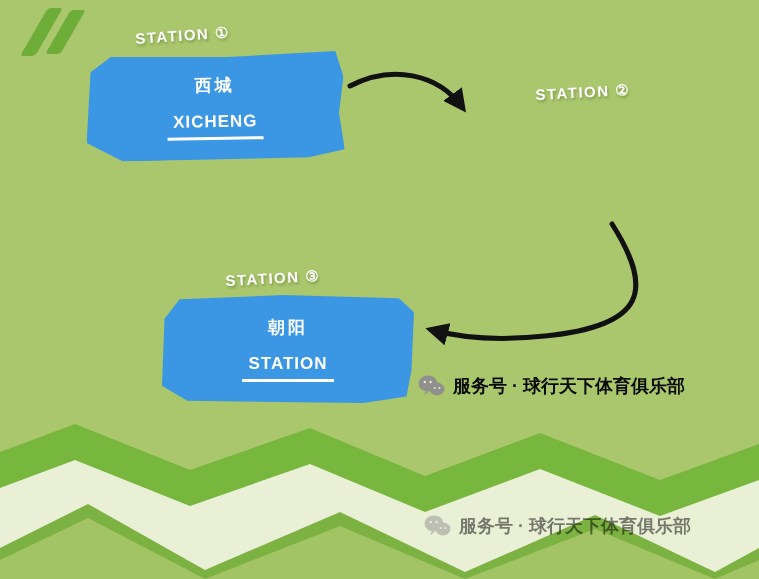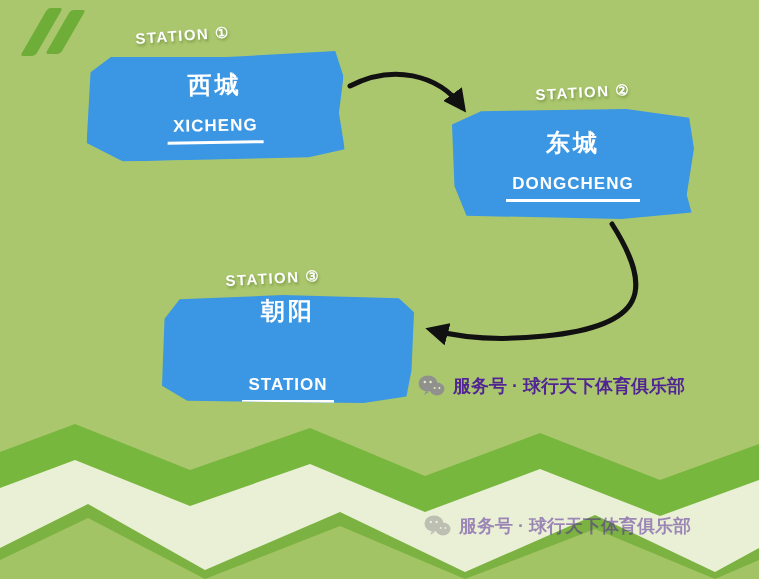--- a/index.html
+++ b/index.html
@@ -24,21 +24,21 @@
     color:#ffffff; font-weight:bold; font-size:15px; letter-spacing:1.5px;
     text-shadow:1px 2px 3px rgba(60,90,20,.45);
     transform:rotate(-4deg); transform-origin:left bottom;
     margin-bottom:5px; white-space:nowrap;
   }
   .station-box {
     background:#3b97e3; color:#ffffff;
     display:flex; flex-direction:column; align-items:center; justify-content:center;
     gap:15px; text-align:center;
   }
-  .name-cn { font-size:24px; font-weight:bold; letter-spacing:3px; }
+  .name-cn { font-size:17px; font-weight:bold; letter-spacing:3px; }
   .name-en {
     font-size:17px; font-weight:bold; letter-spacing:1px;
     border-bottom:3px solid #ffffff; padding:0 6px 5px;
   }
 
   #station-1 { left:86px;  top:30px; }
   #station-1 .station-label { margin-left:50px; }
   #station-1 .station-box {
     width:258px; height:107px; transform:rotate(-1deg);
     clip-path:polygon(2% 16%, 10% 2%, 55% 4%, 97% 0%, 100% 24%, 98% 58%, 100% 92%, 86% 99%, 14% 100%, 0% 82%);
@@ -47,27 +47,26 @@
   #station-2 .station-label { margin-left:84px; transform:rotate(-3deg); }
   #station-2 .station-box {
     width:242px; height:110px;
     clip-path:polygon(0% 14%, 12% 2%, 72% 0%, 98% 8%, 100% 36%, 97% 78%, 99% 94%, 70% 100%, 6% 97%, 1% 70%);
   }
   #station-3 { left:162px; top:272px; }
   #station-3 .station-label { margin-left:64px; transform:rotate(-3deg); }
   #station-3 .station-box {
     width:252px; height:108px;
     clip-path:polygon(1% 22%, 7% 4%, 48% 0%, 94% 3%, 100% 16%, 99% 70%, 97% 94%, 80% 100%, 10% 98%, 0% 84%);
-    justify-content:space-between;
   }
 
   
   .watermark {
     position:absolute; display:flex; align-items:center; gap:8px;
-    color:#4c1d95; font-size:18px; font-weight:bold; white-space:nowrap;
+    color:#000000; font-size:18px; font-weight:bold; white-space:nowrap;
   }
   #watermark-1 { left:418px; top:374px; opacity:.95; }
   #watermark-2 { left:424px; top:514px; opacity:.5; }
   .wechat-icon { width:27px; height:24px; flex:0 0 auto; }
 </style>
 </head>
 <body>
 
 <svg class="layer" width="759" height="579" viewBox="0 0 759 579">
   <polygon fill="#77b73e" points="0,452 75,424 190,470 310,428 425,476 540,433 660,480 759,444 759,579 0,579"></polygon>
@@ -84,24 +83,20 @@
 <div class="station" id="station-1">
   <div class="station-label">STATION ①</div>
   <div class="station-box">
     <div class="name-cn">西城</div>
     <div class="name-en">XICHENG</div>
   </div>
 </div>
 
 <div class="station" id="station-2">
   <div class="station-label">STATION ②</div>
-  <div class="station-box">
-    <div class="name-cn">东城</div>
-    <div class="name-en">DONGCHENG</div>
-  </div>
 </div>
 
 <div class="station" id="station-3">
   <div class="station-label">STATION ③</div>
   <div class="station-box">
     <div class="name-cn">朝阳</div>
     <div class="name-en">STATION</div>
   </div>
 </div>
 

